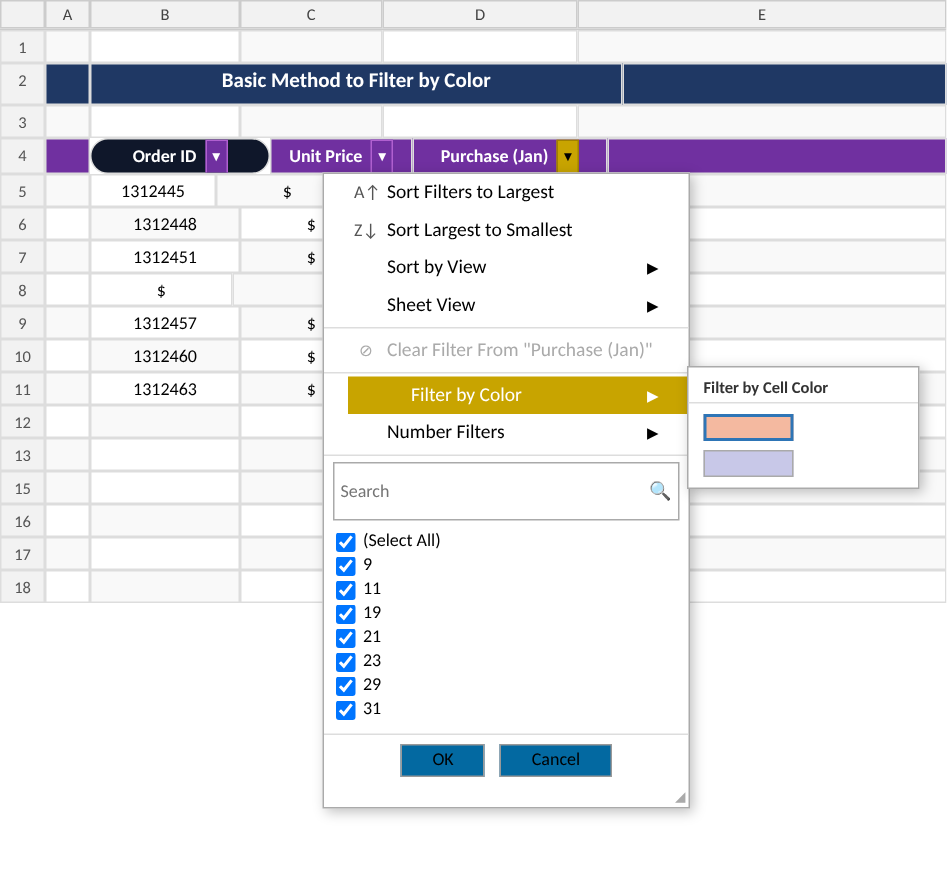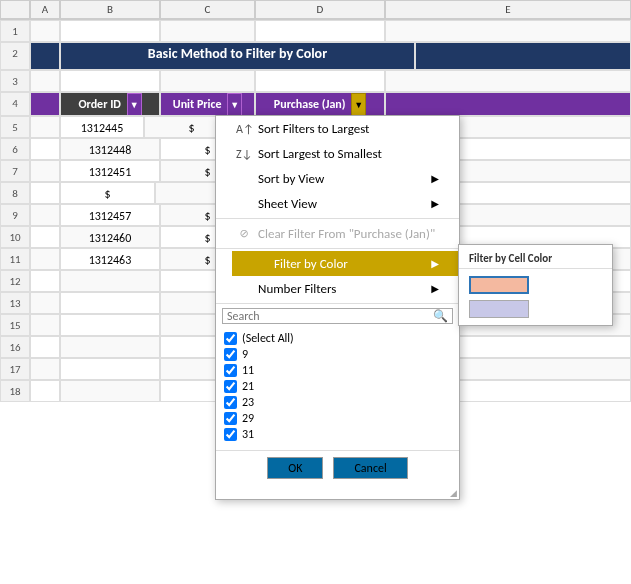--- a/index.html
+++ b/index.html
@@ -52,21 +52,21 @@
       text-align: center;
       font-size: 11px;
     }
 
     
     .search-box {
       display: flex;
       align-items: center;
       border: 1px solid #aaa;
       margin: 4px 6px;
-      padding: 0 4px;
+      padding: 11px 4px;
     }
     .search-box input {
       border: none;
       outline: none;
       flex: 1;
       font-size: 12px;
       font-family: Calibri, Arial, sans-serif;
     }
     .search-icon { font-size: 12px; color: #555; }
 
@@ -263,21 +263,21 @@
     <div class="excel-cell" style="width:30px; background:#f9f9f9;"></div>
     <div class="excel-cell" style="width:100px;"></div>
     <div class="excel-cell" style="width:95px; background:#f9f9f9;"></div>
     <div class="excel-cell" style="width:130px;"></div>
     <div class="excel-cell" style="flex:1; background:#f9f9f9;"></div>
   </div>
 
   <div class="excel-row header-row" style="height:24px;">
     <div class="excel-row-num">4</div>
     <div class="excel-cell" style="width:30px;"></div>
-    <div class="excel-cell" style="width:100px; background:#404040; color:#fff; font-weight:bold; font-size:12px;">
+    <div class="excel-cell" style="width:120px; background:#0f172a; color:#fff; font-weight:bold; font-size:12px;border-radius:12px;">
       <span>Order ID</span>
       <span class="dropdown-btn">▼</span>
     </div>
     <div class="excel-cell" style="width:95px; background:#7030a0; color:#fff; font-weight:bold; font-size:12px;">
       <span>Unit Price</span>
       <span class="dropdown-btn">▼</span>
     </div>
     <div class="excel-cell" style="width:130px; background:#7030a0; color:#fff; font-weight:bold; font-size:12px;">
       <span>Purchase (Jan)</span>
       <span class="dropdown-btn gold">▼</span>
@@ -457,20 +457,24 @@
       <div class="checkbox-item">
         <input type="checkbox" checked="" style="">
         <span>9</span>
       </div>
       <div class="checkbox-item">
         <input type="checkbox" checked="" style="">
         <span>11</span>
       </div>
       <div class="checkbox-item">
         <input type="checkbox" checked="" style="">
+        <span>19</span>
+      </div>
+      <div class="checkbox-item">
+        <input type="checkbox" checked="" style="">
         <span>21</span>
       </div>
       <div class="checkbox-item">
         <input type="checkbox" checked="" style="">
         <span>23</span>
       </div>
       <div class="checkbox-item">
         <input type="checkbox" checked="" style="">
         <span>29</span>
       </div>

